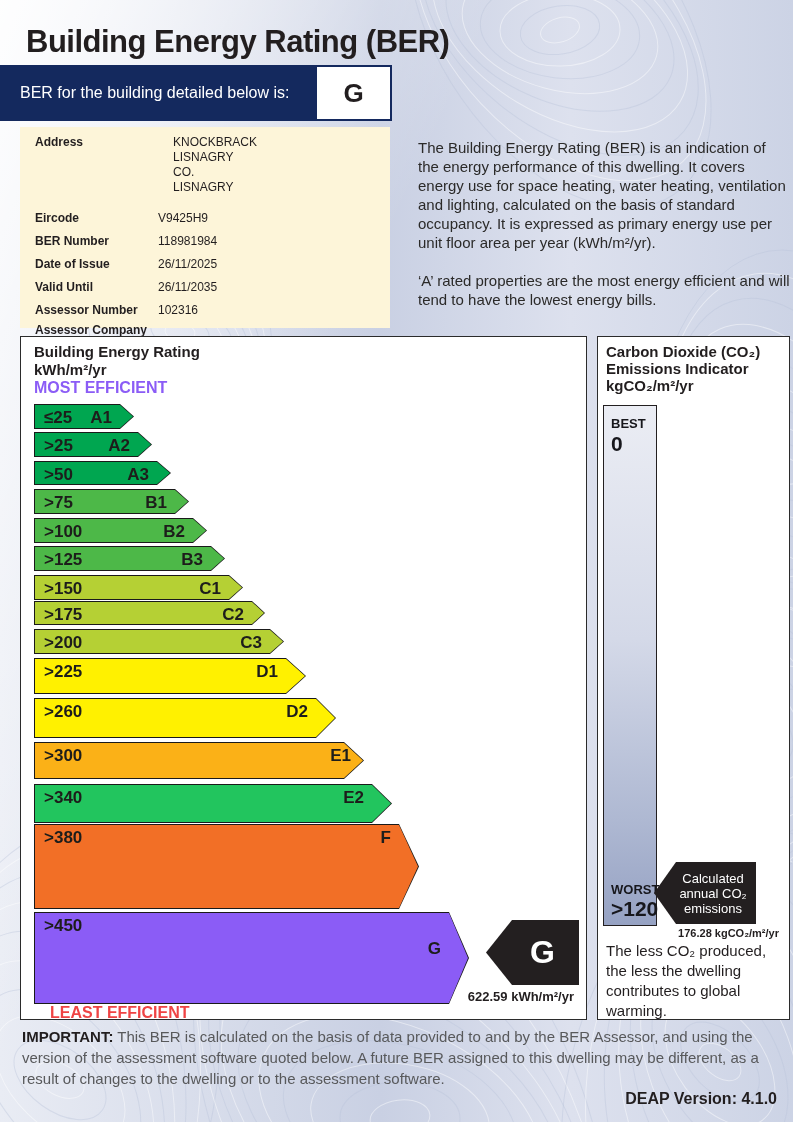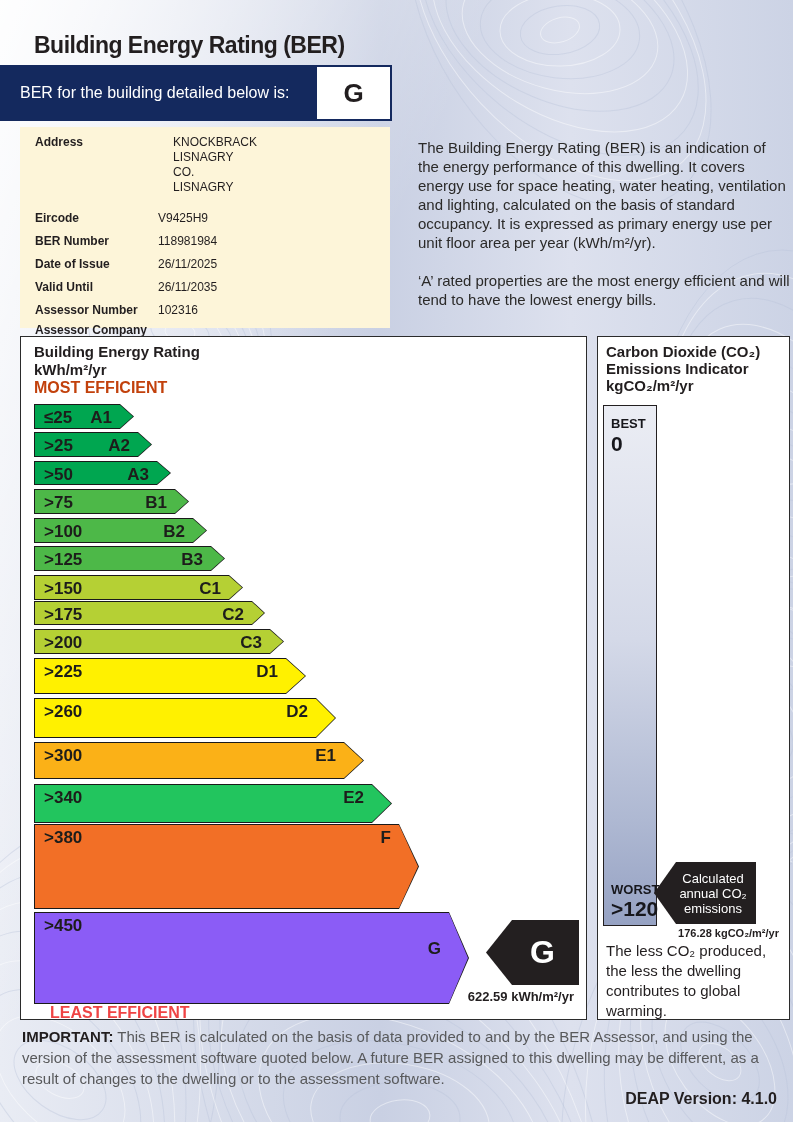--- a/index.html
+++ b/index.html
@@ -4,21 +4,21 @@
 <style>
   html,body{margin:0;padding:0;}
   body{font-family:"Liberation Sans","DejaVu Sans",sans-serif;}
   .page{position:relative;width:793px;height:1122px;overflow:hidden;
     background:
       linear-gradient(115deg, rgba(255,255,255,.95), rgba(255,255,255,0) 38%),
       linear-gradient(90deg,#e9ecf4 0%,#c9d0e3 48%,#dde1ee 72%,#ccd3e5 100%);
   }
   .bg-pattern{position:absolute;left:0;top:0;width:793px;height:1122px;}
 
-  .page-title{position:absolute;left:26px;top:24px;margin:8px;font-size:23px;font-weight:700;
+  .page-title{position:absolute;left:26px;top:24px;margin:0;font-size:31px;font-weight:700;
     letter-spacing:-.5px;color:#221e1f;}
 
   .banner{position:absolute;left:0;top:65px;width:392px;height:56px;background:#14295e;
     display:flex;align-items:center;}
   .banner-label{color:#fff;font-size:16px;font-weight:500;padding-left:20px;}
   .rating-box{position:absolute;left:317px;top:67px;width:73px;height:52px;background:#fff;
     display:flex;align-items:center;justify-content:center;}
   .rating-box span{font-size:26px;font-weight:700;color:#221e1f;}
 
   .details-box{position:absolute;left:20px;top:127px;width:370px;height:201px;background:#fdf5d9;}
@@ -27,21 +27,21 @@
   .addr-lines{position:absolute;left:138px;top:0;font-size:12px;color:#221e1f;line-height:15px;}
 
   .intro{position:absolute;left:418px;top:138px;width:372px;color:#2b2a29;font-size:15px;line-height:19px;}
   .intro p{margin:0 0 19px 0;}
 
   .panel{position:absolute;top:336px;height:684px;background:#fff;border:1.5px solid #2b2b2b;box-sizing:border-box;}
   .main-panel{left:20px;width:567px;}
   .co2-panel{left:597px;width:193px;}
 
   .panel-head{position:absolute;left:13px;top:6px;font-size:15px;font-weight:700;color:#221e1f;line-height:18px;}
-  .most-label{position:absolute;left:13px;top:42px;font-size:16px;font-weight:700;color:#c2410c;}
+  .most-label{position:absolute;left:13px;top:42px;font-size:16px;font-weight:700;color:#8b5cf6;}
   .least-label{position:absolute;left:29px;top:667px;font-size:16px;font-weight:700;color:#ef4444;}
 
   .bar-outer{position:absolute;left:13px;background:#1a1a1a;}
   .bar-inner{position:absolute;inset:1px;display:flex;align-items:flex-start;}
   .thresh{font-size:17px;font-weight:700;color:#1d1d1b;padding:3px 0 0 9px;flex:0 0 auto;}
   .bandlbl{font-size:17px;font-weight:700;color:#1d1d1b;margin-left:auto;padding-top:3px;}
 
   .g-arrow{position:absolute;left:465px;top:583px;width:93px;height:65px;background:#231f20;
     clip-path:polygon(0 50%,26px 0,100% 0,100% 100%,26px 100%);
     display:flex;align-items:center;justify-content:center;}
@@ -255,21 +255,21 @@
         </div>
         <div class="bar-outer" style="top: 361px; width: 302px; height: 40px; clip-path: polygon(0px 0px, calc(100% - 20px) 0px, 100% 50%, calc(100% - 20px) 100%, 0px 100%);">
           <div class="bar-inner" style="background: rgb(255, 241, 0); clip-path: polygon(0px 0px, calc(100% - 19px) 0px, 100% 50%, calc(100% - 19px) 100%, 0px 100%);">
             <span class="thresh">&gt;260</span>
             <span class="bandlbl" style="margin-right: 27px;">D2</span>
           </div>
         </div>
         <div class="bar-outer" style="top: 405px; width: 330px; height: 37px; clip-path: polygon(0px 0px, calc(100% - 20px) 0px, 100% 50%, calc(100% - 20px) 100%, 0px 100%);">
           <div class="bar-inner" style="background: rgb(251, 177, 23); clip-path: polygon(0px 0px, calc(100% - 19px) 0px, 100% 50%, calc(100% - 19px) 100%, 0px 100%);">
             <span class="thresh">&gt;300</span>
-            <span class="bandlbl" style="margin-right: 27px;">E1</span>
+            <span class="bandlbl" style="margin-right: 12px;">E1</span>
           </div>
         </div>
         <div class="bar-outer" style="top: 447px; width: 358px; height: 39px; clip-path: polygon(0px 0px, calc(100% - 20px) 0px, 100% 50%, calc(100% - 20px) 100%, 0px 100%);">
           <div class="bar-inner" style="background: #22c55e; clip-path: polygon(0px 0px, calc(100% - 19px) 0px, 100% 50%, calc(100% - 19px) 100%, 0px 100%);">
             <span class="thresh">&gt;340</span>
             <span class="bandlbl" style="margin-right: 27px;">E2</span>
           </div>
         </div>
         <div class="bar-outer" style="top: 487px; width: 385px; height: 85px; clip-path: polygon(0px 0px, calc(100% - 20px) 0px, 100% 50%, calc(100% - 20px) 100%, 0px 100%);">
           <div class="bar-inner" style="background: rgb(242, 111, 38); clip-path: polygon(0px 0px, calc(100% - 19px) 0px, 100% 50%, calc(100% - 19px) 100%, 0px 100%);">

